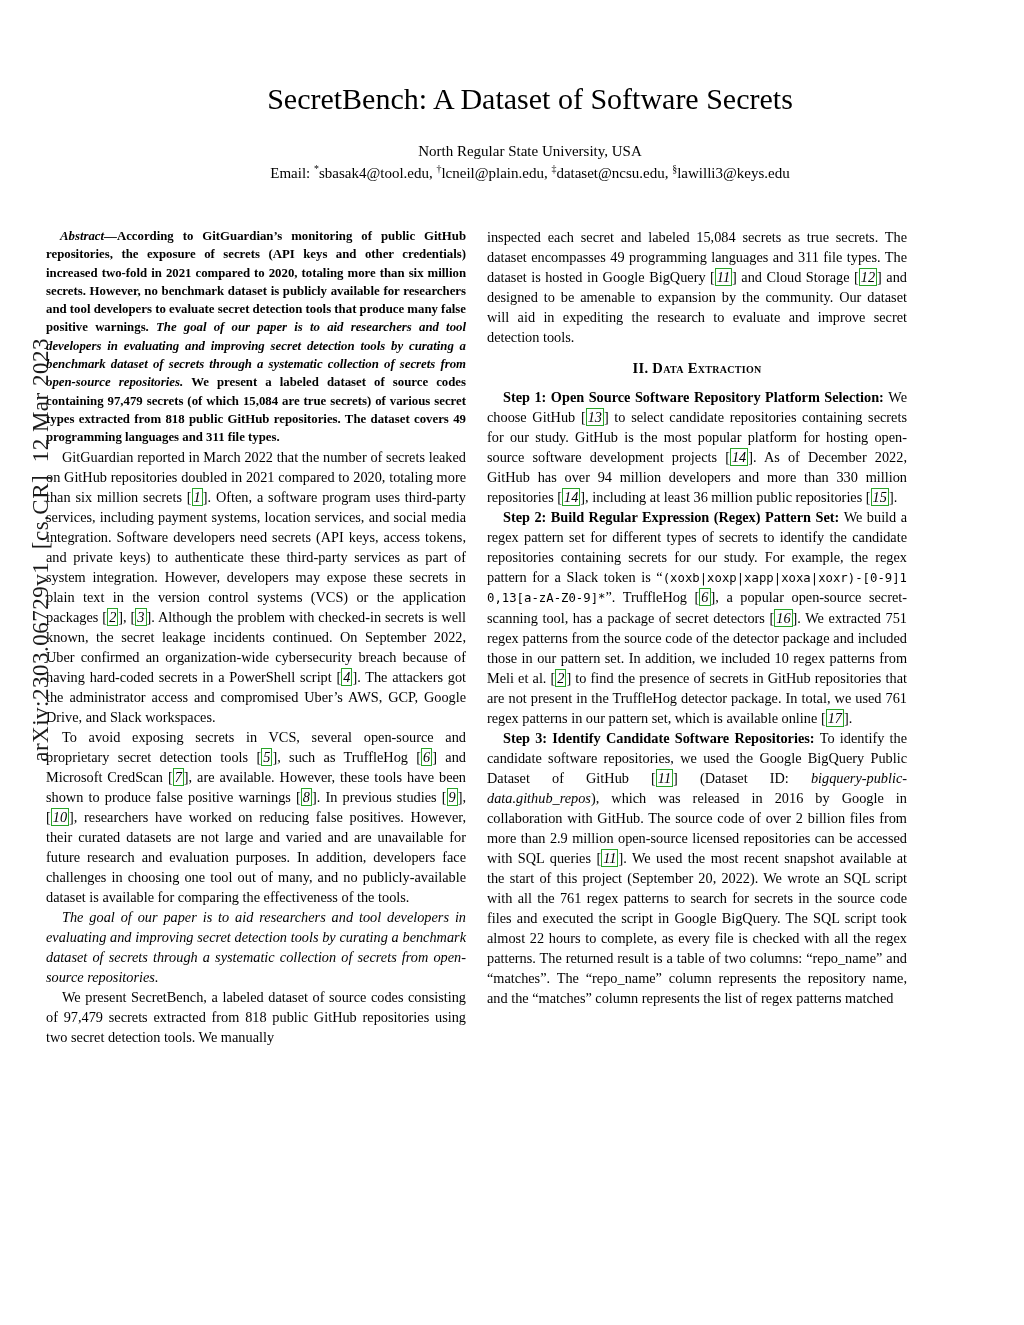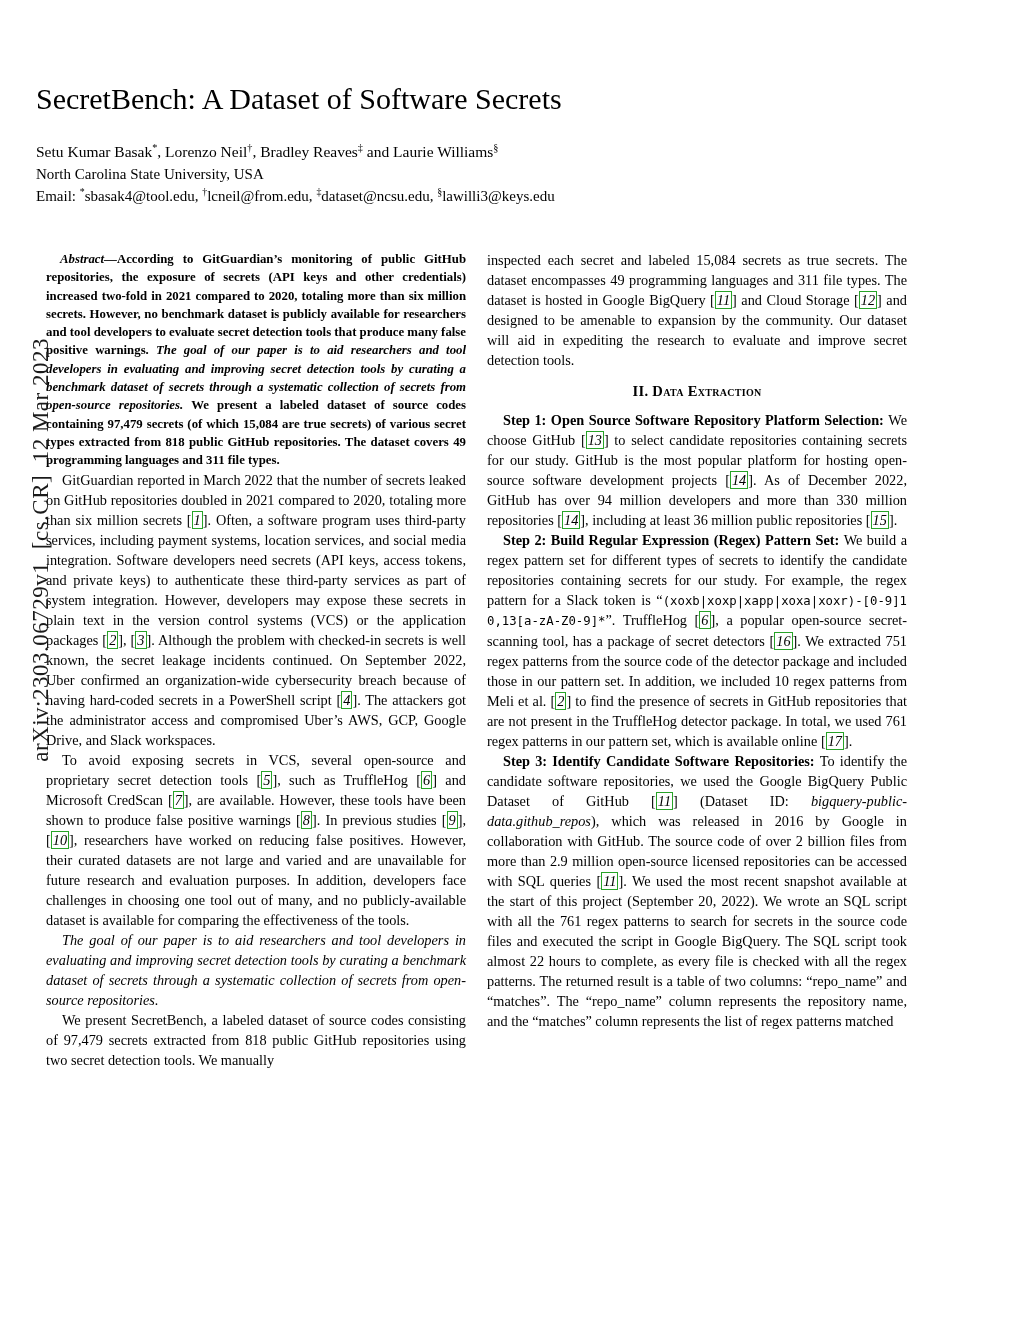--- a/index.html
+++ b/index.html
@@ -11,21 +11,21 @@
     font-family: "Liberation Serif", serif;
     position: relative; overflow: hidden;
     -webkit-hyphens: auto; hyphens: auto;
   }
   .arxiv-sidebar {
     position: absolute; left: 28px; top: 338px;
     writing-mode: vertical-rl; transform: rotate(180deg);
     font-size: 23px; color: #1a1a1a; white-space: pre;
     letter-spacing: 0.5px;
   }
-  header { padding-top: 82px; text-align: left; padding-left: 36px; }
+  header { padding-top: 82px; text-align: center; padding-left: 36px; }
   h1.title { font-size: 30px; font-weight: 400; margin: 0 0 27px 0; }
   .authors { font-size: 15.5px; margin-bottom: 5px; }
   .affiliation { font-size: 15px; margin-bottom: 5px; }
   .emails { font-size: 15px; }
   .sup { vertical-align: super; font-size: 66%; line-height: 0; }
   .columns { display: flex; gap: 21px; padding: 45px 82px 0 46px; }
   .col { width: 420px; }
   p.para {
     margin: 0; font-size: 14.3px; line-height: 1.40;
     text-align: justify; text-indent: 16px;
@@ -51,23 +51,22 @@
     padding: 0 1px; margin: 0; font-style: italic;
   }
 </style>
 </head>
 <body>
 
 <div class="arxiv-sidebar">arXiv:2303.06729v1  [cs.CR]  12 Mar 2023</div>
 
 <header>
   <h1 class="title">SecretBench: A Dataset of Software Secrets</h1>
-  <div class="authors"><span>Setu Kumar Basak</span><span class="sup">*</span><span>, Lorenzo Neil</span><span class="sup">†</span><span>, Bradley Reaves</span><span class="sup">‡</span><span> and Laurie Williams</span><span class="sup">§</span></div>
-  <div class="affiliation">North Carolina State University, USA</div>
-  <div class="emails"><span>Email: </span><span class="sup">*</span><span>sbasak4@tool.edu, </span><span class="sup">†</span><span>lcneil@from.edu, </span><span class="sup">‡</span><span>dataset@ncsu.edu, </span><span class="sup">§</span><span>lawilli3@keys.edu</span></div>
+  <div class="affiliation">North Regular State University, USA</div>
+  <div class="emails"><span>Email: </span><span class="sup">*</span><span>sbasak4@tool.edu, </span><span class="sup">†</span><span>lcneil@plain.edu, </span><span class="sup">‡</span><span>dataset@ncsu.edu, </span><span class="sup">§</span><span>lawilli3@keys.edu</span></div>
 </header>
 
 <main class="columns">
   <div class="col" id="col-left">
       <p class="para abstract"><span class="bi">Abstract</span><span>—According to GitGuardian’s monitoring of public GitHub repositories, the exposure of secrets (API keys and other credentials) increased two-fold in 2021 compared to 2020, totaling more than six million secrets. However, no benchmark dataset is publicly available for researchers and tool developers to evaluate secret detection tools that produce many false positive warnings. </span><span class="bi">The goal of our paper is to aid researchers and tool developers in evaluating and improving secret detection tools by curating a benchmark dataset of secrets through a systematic collection of secrets from open-source repositories. </span><span>We present a labeled dataset of source codes containing 97,479 secrets (of which 15,084 are true secrets) of various secret types extracted from 818 public GitHub repositories. The dataset covers 49 programming languages and 311 file types.</span></p>
       <p class="para"><span>GitGuardian reported in March 2022 that the number of secrets leaked on GitHub repositories doubled in 2021 compared to 2020, totaling more than six million secrets </span>[<span class="cite">1</span>]<span>. Often, a software program uses third-party services, including payment systems, location services, and social media integration. Software developers need secrets (API keys, access tokens, and private keys) to authenticate these third-party services as part of system integration. However, developers may expose these secrets in plain text in the version control systems (VCS) or the application packages </span>[<span class="cite">2</span>]<span>, </span>[<span class="cite">3</span>]<span>. Although the problem with checked-in secrets is well known, the secret leakage incidents continued. On September 2022, Uber confirmed an organization-wide cybersecurity breach because of having hard-coded secrets in a PowerShell script </span>[<span class="cite">4</span>]<span>. The attackers got the administrator access and compromised Uber’s AWS, GCP, Google Drive, and Slack workspaces.</span></p>
       <p class="para"><span>To avoid exposing secrets in VCS, several open-source and proprietary secret detection tools </span>[<span class="cite">5</span>]<span>, such as TruffleHog </span>[<span class="cite">6</span>]<span> and Microsoft CredScan </span>[<span class="cite">7</span>]<span>, are available. However, these tools have been shown to produce false positive warnings </span>[<span class="cite">8</span>]<span>. In previous studies </span>[<span class="cite">9</span>]<span>, </span>[<span class="cite">10</span>]<span>, researchers have worked on reducing false positives. However, their curated datasets are not large and varied and are unavailable for future research and evaluation purposes. In addition, developers face challenges in choosing one tool out of many, and no publicly-available dataset is available for comparing the effectiveness of the tools.</span></p>
       <p class="para"><span class="i">The goal of our paper is to aid researchers and tool developers in evaluating and improving secret detection tools by curating a benchmark dataset of secrets through a systematic collection of secrets from open-source repositories.</span></p>
       <p class="para"><span>We present SecretBench, a labeled dataset of source codes consisting of 97,479 secrets extracted from 818 public GitHub repositories using two secret detection tools. We manually</span></p>
     </div>

